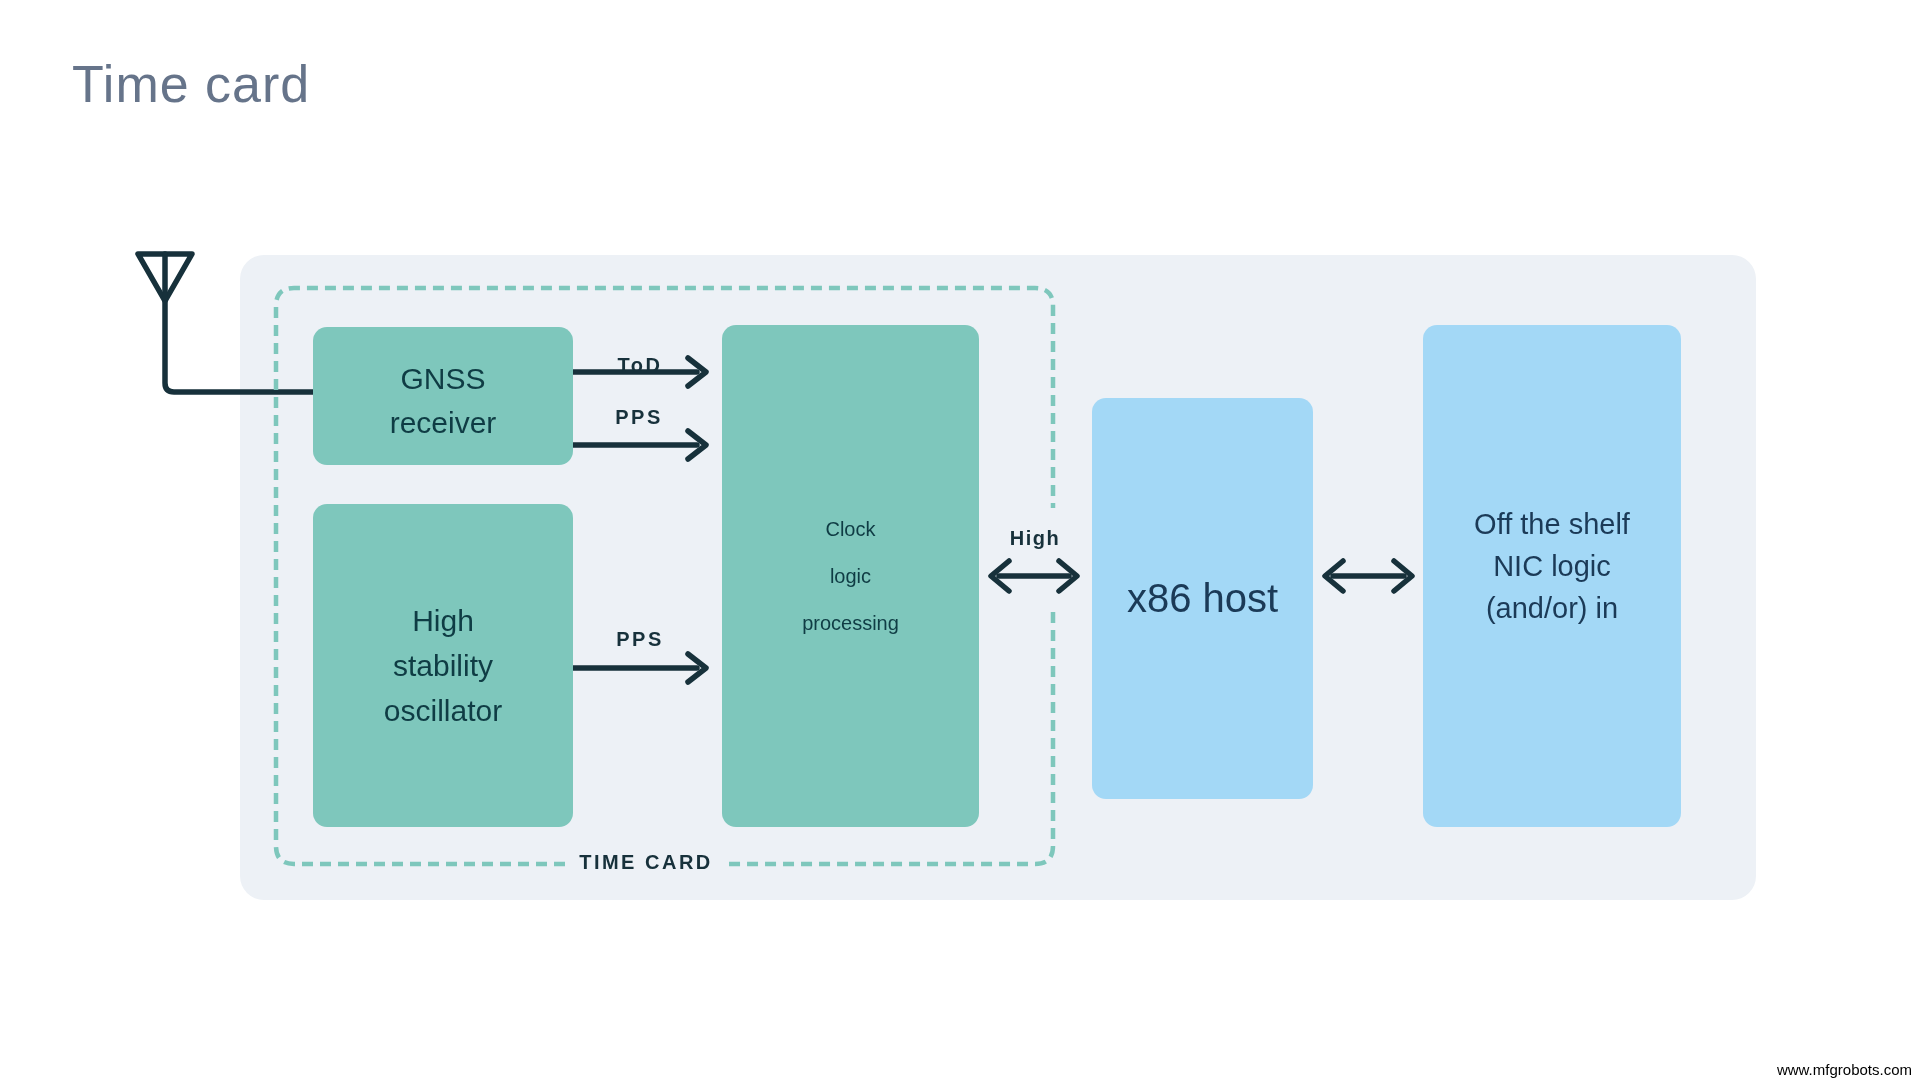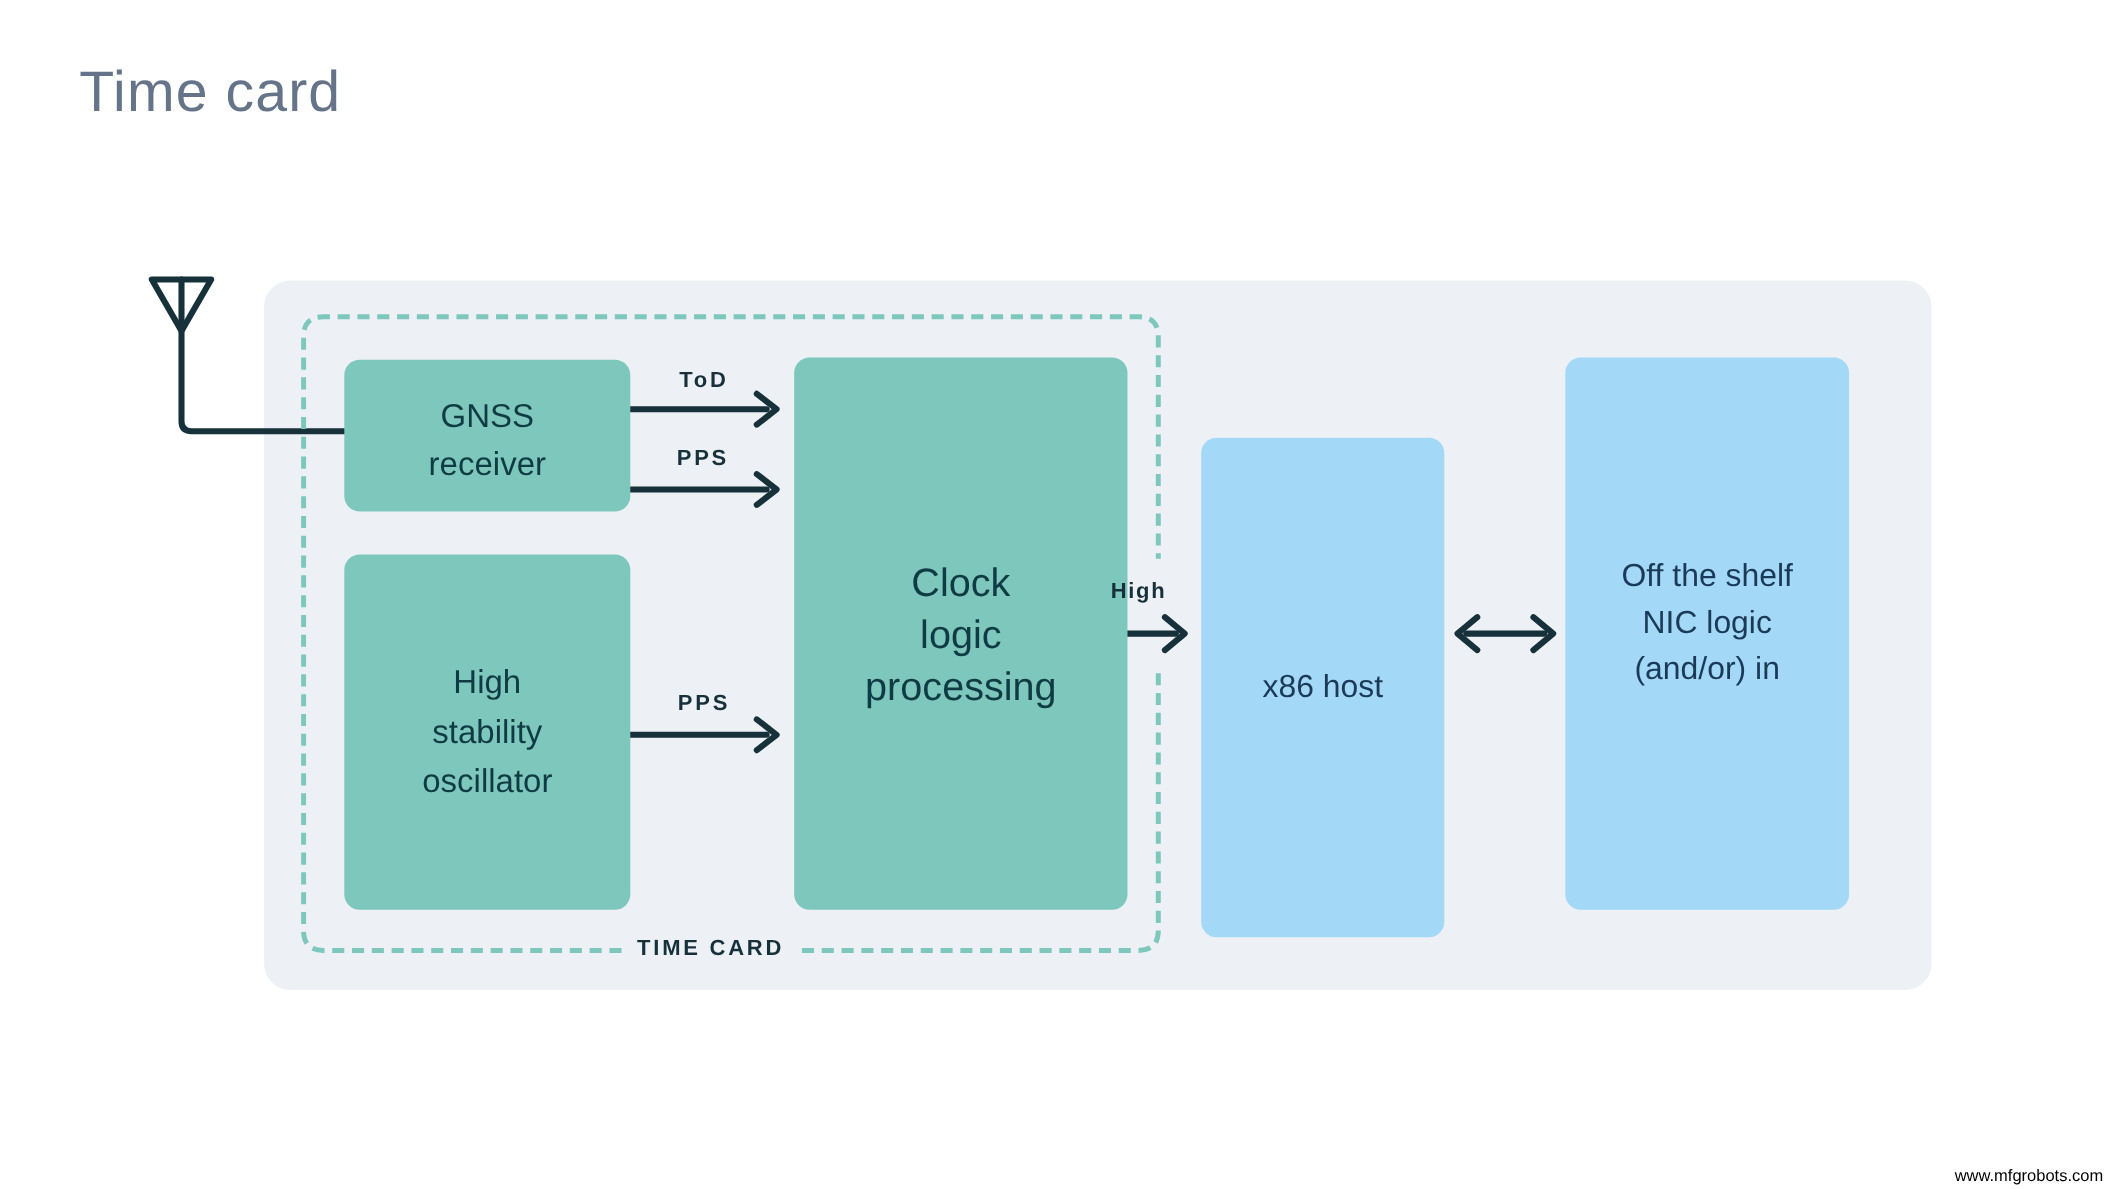--- a/index.html
+++ b/index.html
@@ -20,28 +20,28 @@
   .node{
     position:absolute;display:flex;flex-direction:column;
     align-items:center;justify-content:center;text-align:center;
     border-radius:14px;
   }
   .node.teal{background:#7ec7bc;color:#0f3c44;}
   .node.blue{background:#a3d8f6;color:#1b3a57;}
   .node .bl{width:100%;}
   .node-gnss{left:313px;top:327px;width:260px;height:138px;font-size:30px;line-height:44px;padding-top:10px;box-sizing:border-box;}
   .node-osc{left:313px;top:504px;width:260px;height:323px;font-size:30px;line-height:45px;}
-  .node-clock{left:722px;top:325px;width:303px;height:502px;font-size:36px;line-height:47px;}
-  .node-x86{left:1092px;top:398px;width:221px;height:454px;font-size:29px;}
+  .node-clock{left:722px;top:325px;width:257px;height:502px;font-size:20px;line-height:47px;}
+  .node-x86{left:1092px;top:398px;width:221px;height:401px;font-size:40px;}
   .node-nic{left:1423px;top:325px;width:258px;height:502px;font-size:29px;line-height:42px;padding-bottom:20px;box-sizing:border-box;}
   .edge-label{
     position:absolute;width:120px;text-align:center;
     font-size:20px;font-weight:bold;letter-spacing:2.5px;color:#17313b;
   }
-  .lbl-tod{left:580px;top:335px;}
+  .lbl-tod{left:580px;top:354px;}
   .lbl-pps-gnss{left:579px;top:406px;}
   .lbl-pps-osc{left:580px;top:628px;}
   .lbl-pcie{left:975px;top:527px;letter-spacing:1.5px;}
   .group-label{
     position:absolute;left:566px;top:851px;width:160px;text-align:center;
     font-size:20px;font-weight:bold;letter-spacing:2.5px;color:#17313b;
   }
   .watermark{
     position:absolute;right:9px;top:1061px;
     font-family:Liberation Sans, sans-serif;font-size:15px;color:#000000;

